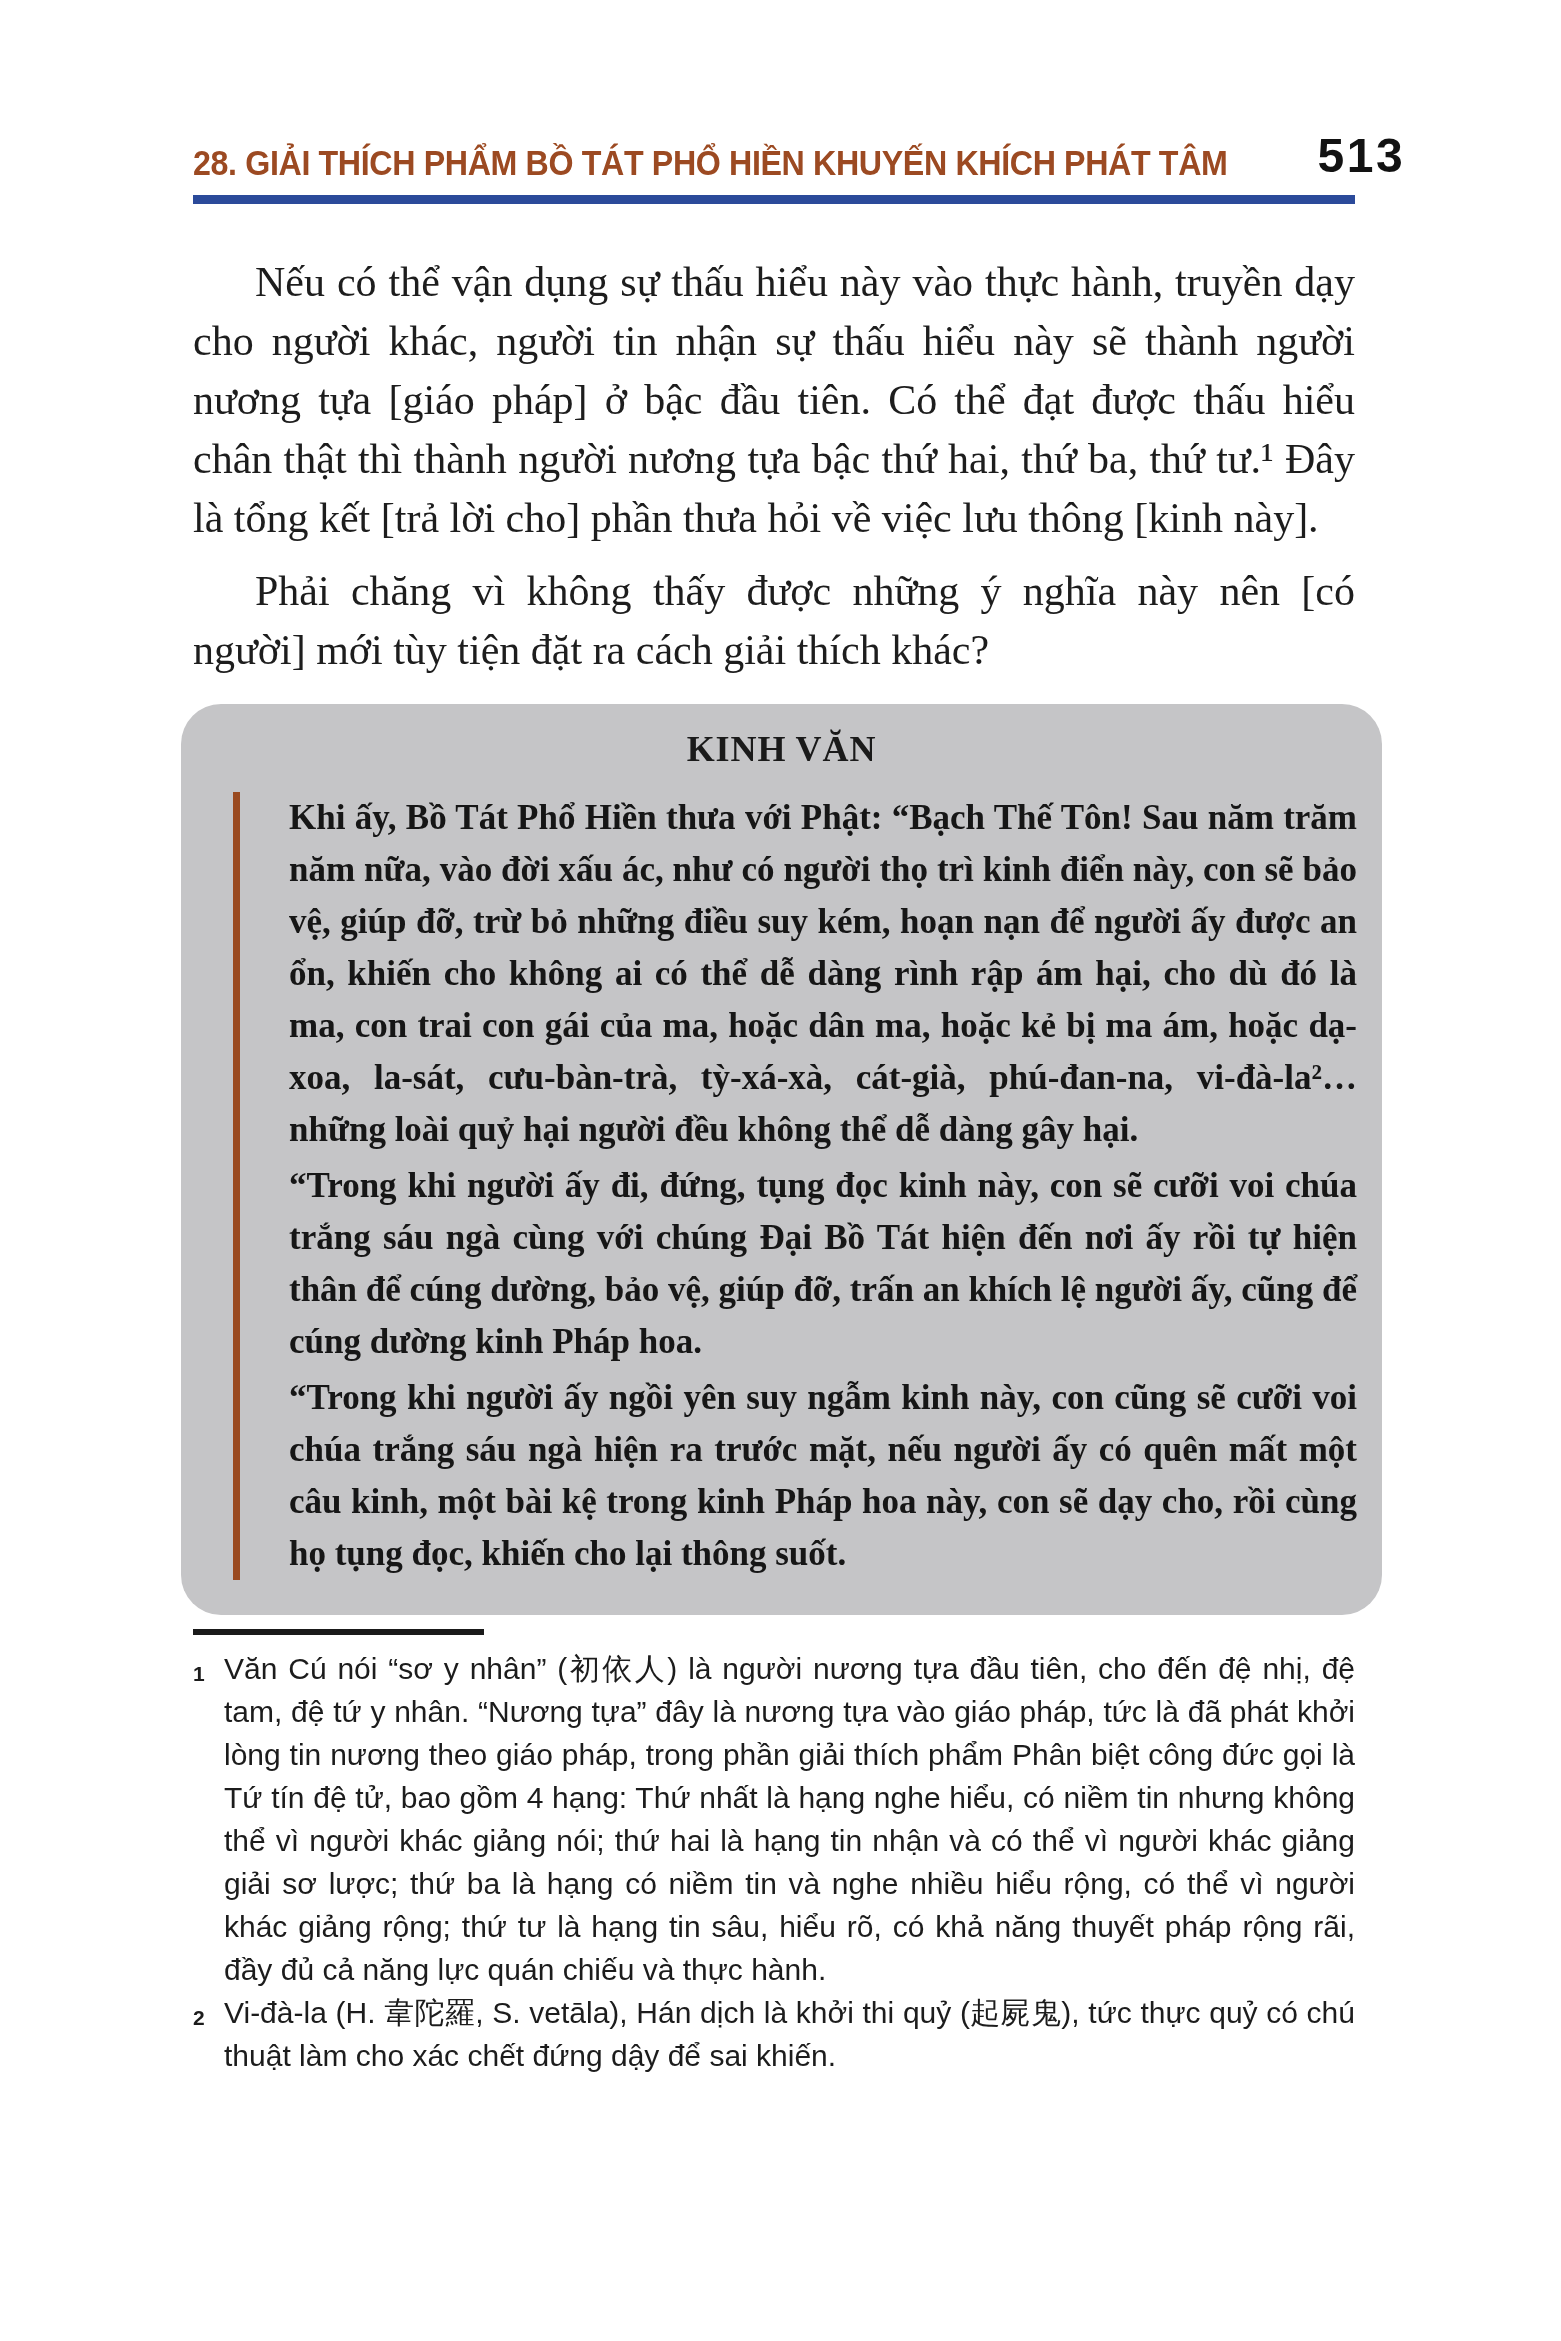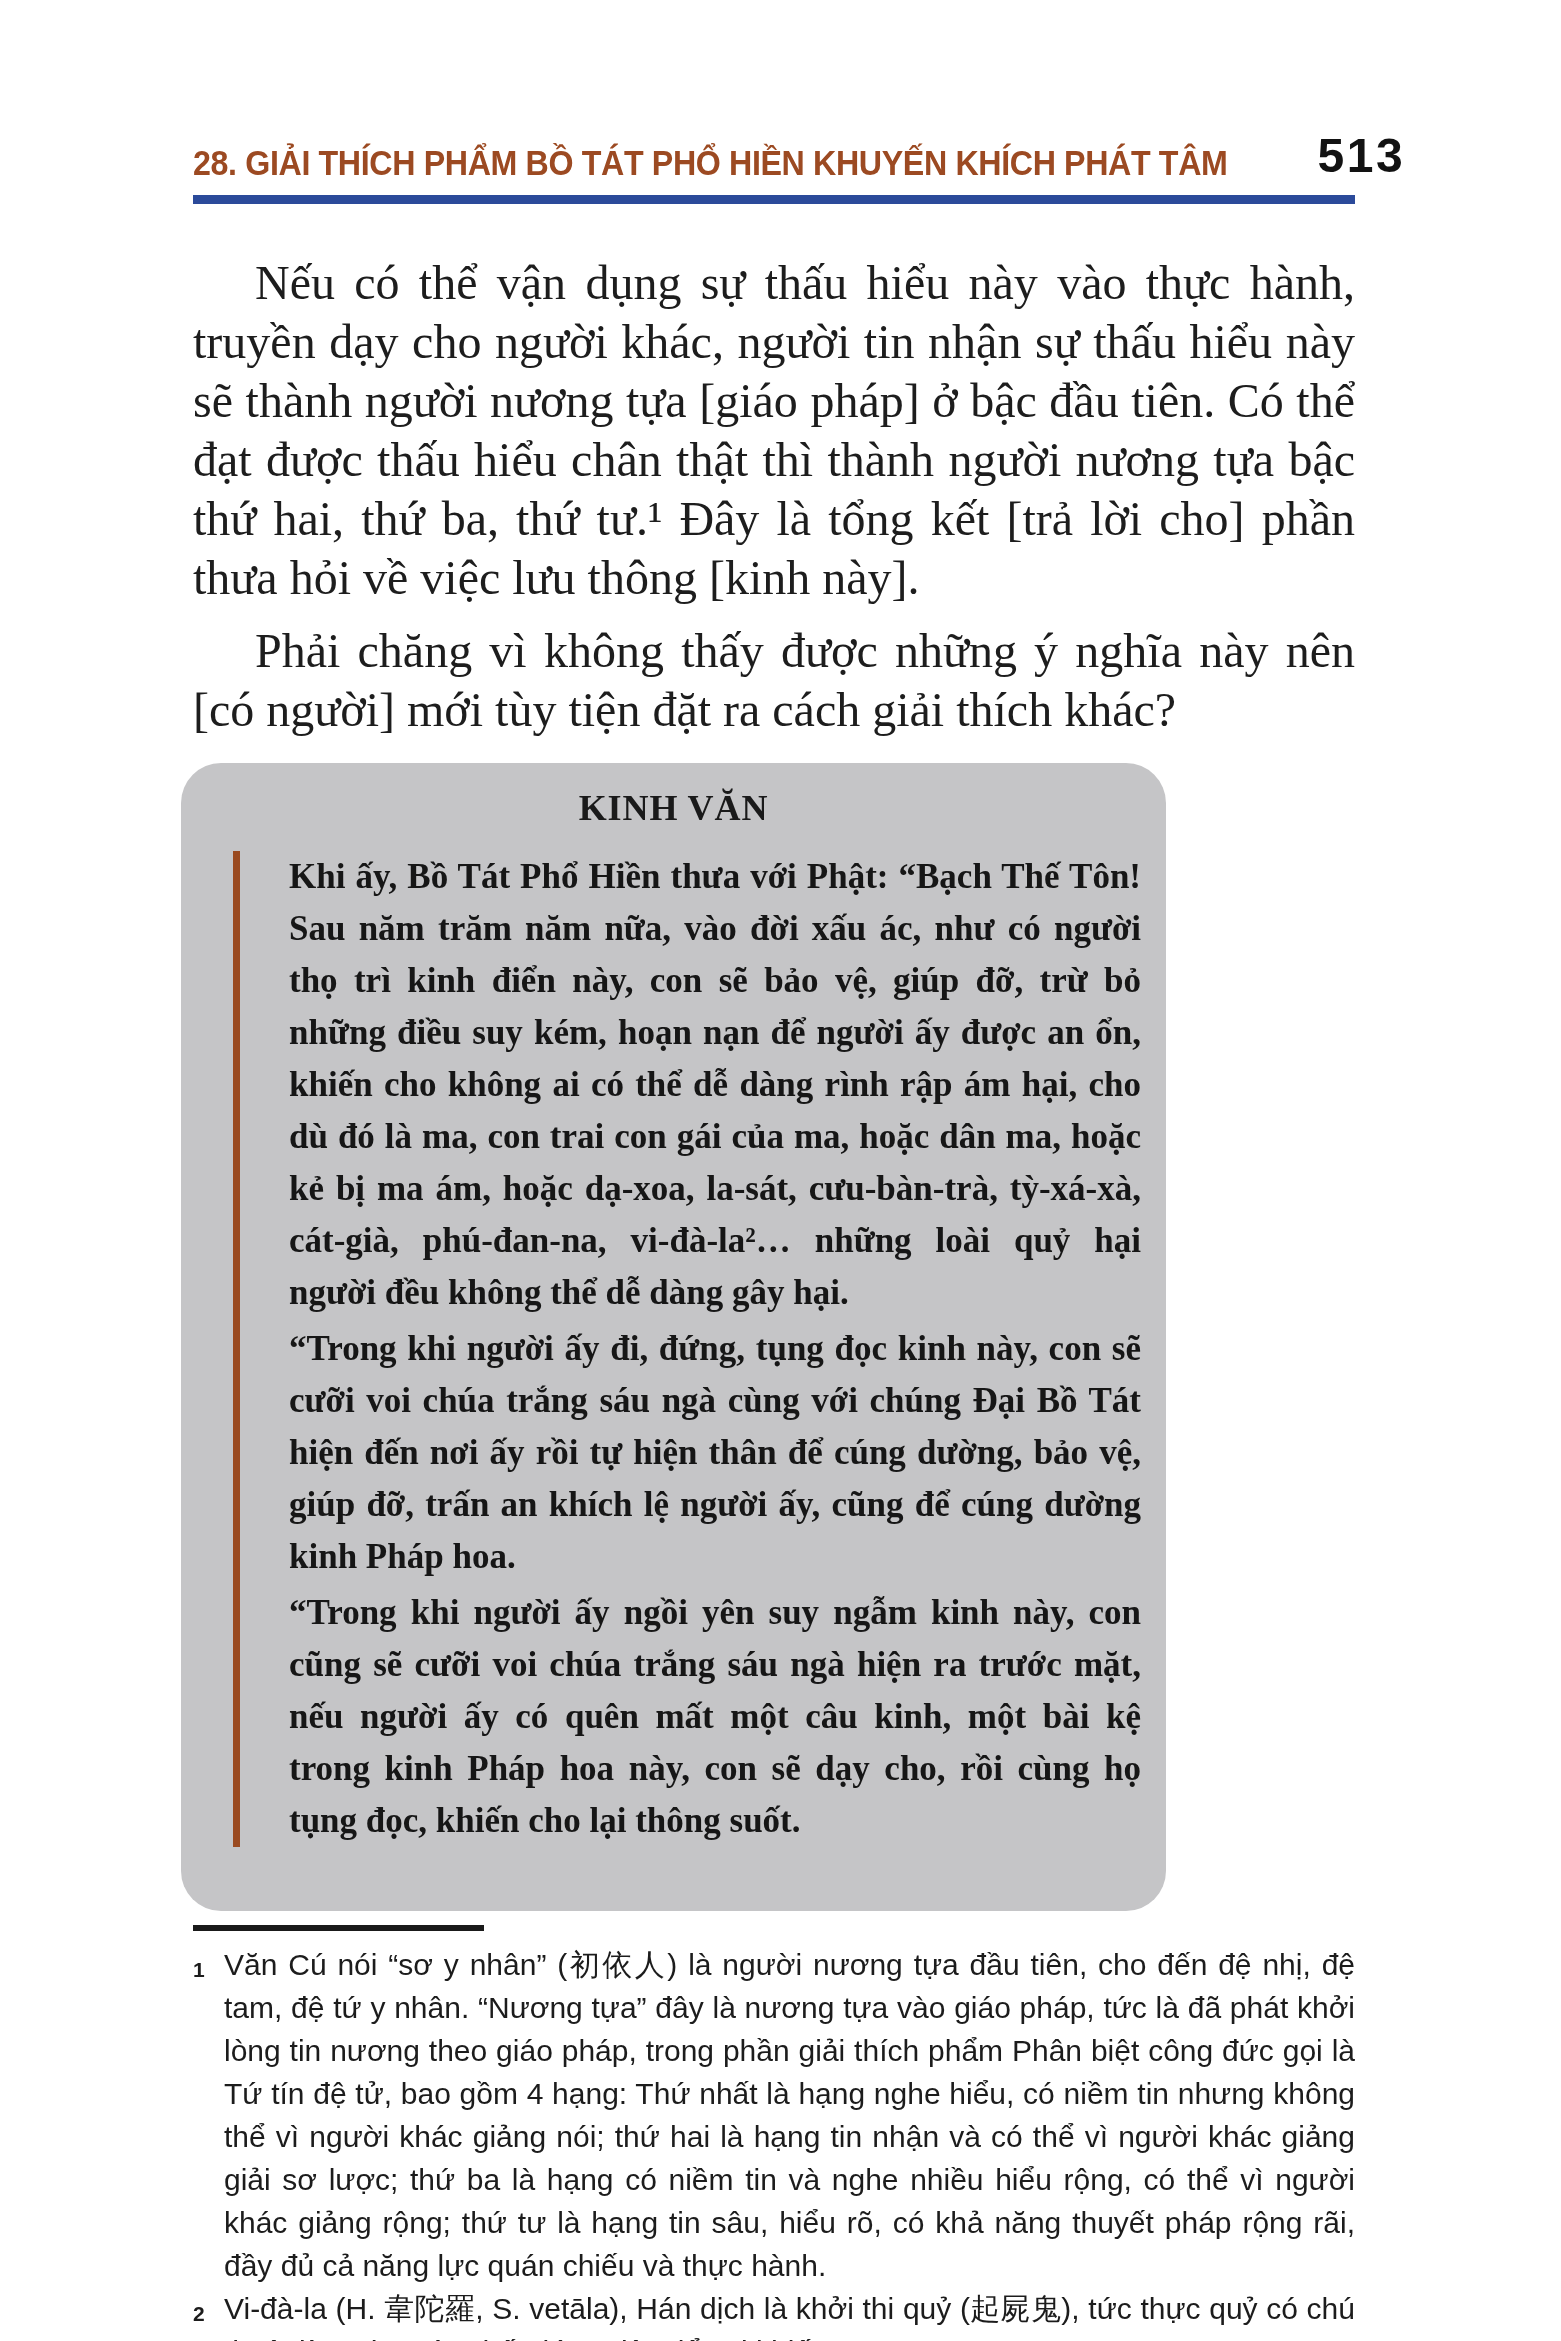--- a/index.html
+++ b/index.html
@@ -43,39 +43,39 @@
   }
   .header-rule {
     margin-top: 12px;
     height: 8.7px;
     width: 100%;
     background: #2b4a9a;
   }
 
   
   .body-para {
-    font-size: 48px;
+    font-size: 42px;
     line-height: 59px;
     color: #1d1d1d;
     text-align: justify;
     text-indent: 62px;
     margin: 0;
   }
   .body-para.first { margin-top: 49px; }
   .body-para + .body-para { margin-top: 14px; font-family: Liberation Serif, serif; }
 
   
   .scripture-box {
     margin-top: 24px;
     margin-left: -12px;
-    width: 985px;
+    width: 1201px;
     box-sizing: border-box;
     background: #c5c5c7;
     border-radius: 40px;
-    padding: 24px 0 60px 0;
+    padding: 24px 0 31px 0;
   }
   .scripture-title {
     text-align: center;
     font-family: "Liberation Serif", serif;
     font-weight: 700;
     font-size: 36px;
     letter-spacing: 0.9px;
     color: #1a1a1a;
     margin: 0 0 22.6px 0;
   }

